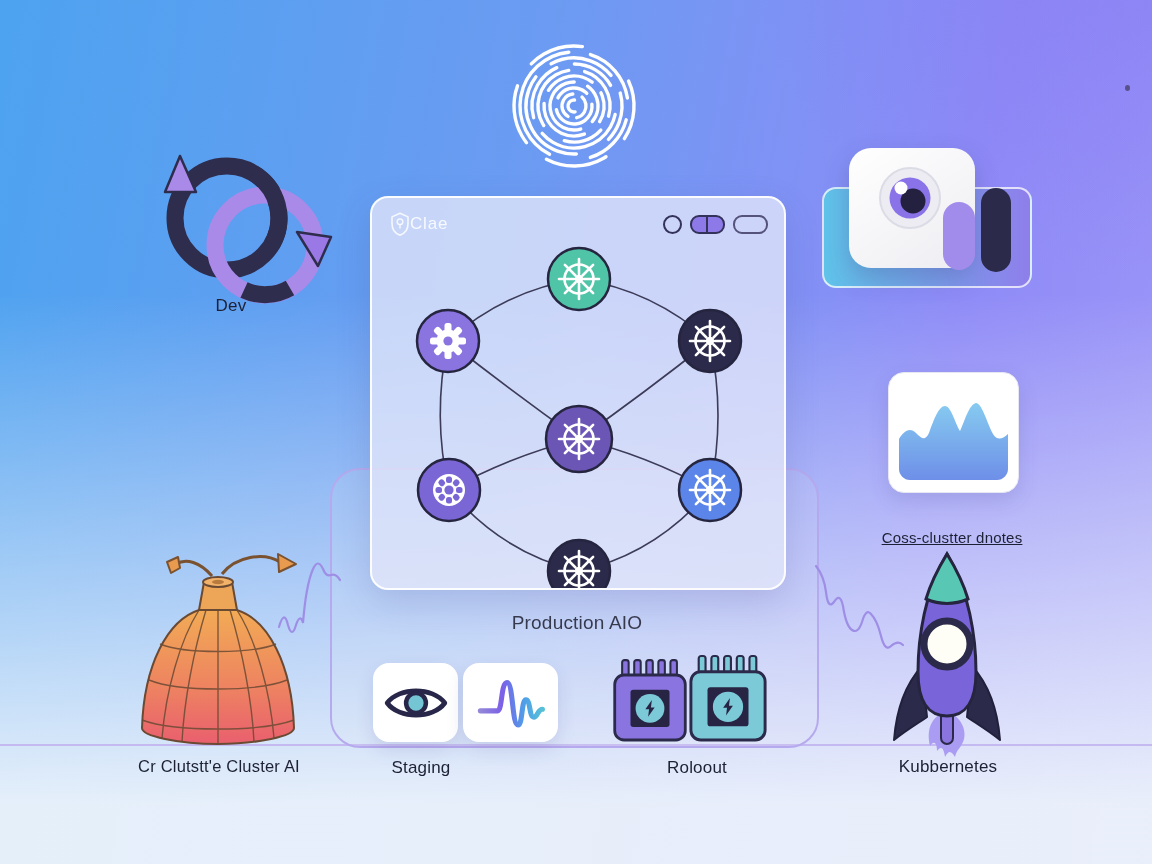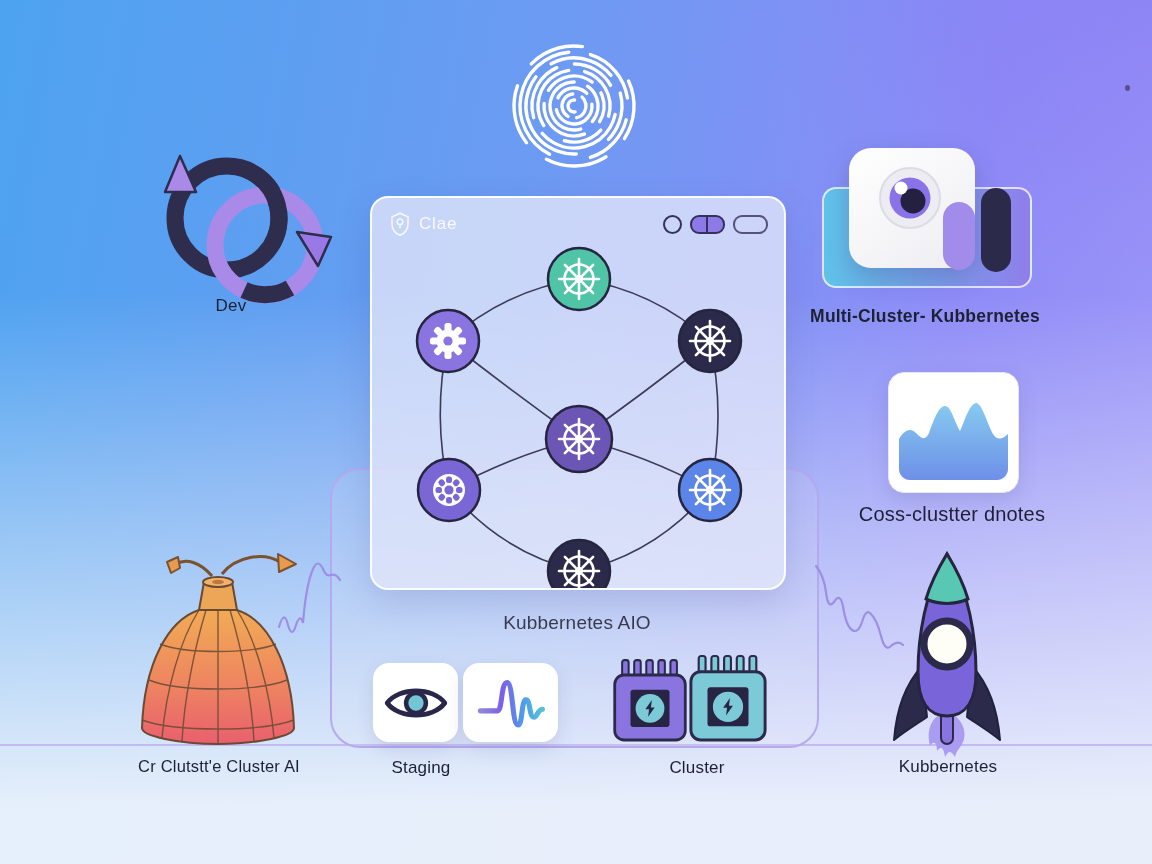--- a/index.html
+++ b/index.html
@@ -20,21 +20,21 @@
   .baseline{position:absolute;left:0;top:744px;width:1152px;height:2px;background:#c4baf1;z-index:1;}
   .flow-box{position:absolute;left:330px;top:468px;width:485px;height:276px;border:2px solid #b6aaee;border-radius:30px;z-index:1;background:rgba(235,238,250,0.12);}
   .connector-layer{position:absolute;left:0;top:0;width:1152px;height:864px;z-index:1;pointer-events:none;}
   
   .k8s-card{
     position:absolute;left:370px;top:196px;width:412px;height:390px;z-index:3;
     background:rgba(227,231,250,0.78);border:2px solid rgba(255,255,255,0.92);
     border-radius:18px;box-shadow:0 12px 34px rgba(70,70,150,0.18);
   }
   .card-header{position:absolute;left:18px;top:14px;right:16px;display:flex;align-items:center;justify-content:space-between;}
-  .brand{display:flex;align-items:center;gap:9px;color:rgba(250,251,255,0.95);font-size:17px;letter-spacing:.8px;}
+  .brand{display:flex;align-items:center;color:rgba(250,251,255,0.95);font-size:17px;letter-spacing:.8px;}
   .win-dots{display:flex;align-items:center;gap:8px;}
   .dot-circle{width:15px;height:15px;border:2px solid #33325a;border-radius:50%;}
   .dot-toggle{width:31px;height:15px;border:2px solid #33325a;border-radius:9px;background:#8d7ae8;position:relative;}
   .dot-toggle .divider{position:absolute;left:14px;top:0;width:2px;height:100%;background:#33325a;}
   .dot-pill{width:31px;height:15px;border:2px solid #55537c;border-radius:9px;}
   .net{position:absolute;left:0;top:0;width:412px;height:390px;}
   
   .mc-gradient{position:absolute;left:822px;top:187px;width:206px;height:97px;border-radius:14px;z-index:4;
     background:linear-gradient(90deg,#5fc3e9,#8f7eeb);border:2px solid rgba(255,255,255,0.75);}
   .mc-square{position:absolute;left:849px;top:148px;width:126px;height:120px;border-radius:22px;z-index:5;
@@ -186,50 +186,49 @@
       </div>
       <div class="win-dots">
         <span class="dot-circle"></span>
         <span class="dot-toggle">
             <span class="divider"></span>
           </span>
         <span class="dot-pill"></span>
       </div>
     </div>
   </div>
-  <div class="label" style="left:577px;top:612px;font-size:19px;">Kubbernetes AIO</div>
+  <div class="label" style="left:577px;top:612px;font-size:19px;">Production AIO</div>
 
   <div class="mc-gradient"></div>
   <div class="mc-square">
     <svg width="126" height="120" viewBox="0 0 126 120">
       <circle cx="61" cy="50" r="30" fill="#ececf2"></circle>
       <circle cx="61" cy="50" r="30" fill="none" stroke="#dcdce6" stroke-width="2"></circle>
       <circle cx="61" cy="50" r="20.5" fill="#8a72e8"></circle>
       <circle cx="64" cy="53" r="12.5" fill="#24203f"></circle>
       <circle cx="52" cy="40" r="6.5" fill="#ffffff"></circle>
     </svg>
   </div>
   <div class="pill-light"></div>
   <div class="pill-dark"></div>
-  <div class="label" style="left:925px;top:306px;font-weight:600;font-size:17.5px;">Multi-Cluster- Kubbernetes</div>
 
   <div class="chart-card">
     <svg width="129" height="119" viewBox="0 0 129 119">
       <defs>
         <linearGradient id="areagrad" x1="0" y1="0" x2="0" y2="1">
           <stop offset="0" stop-color="#86cbf0"></stop>
             <stop offset="1" stop-color="#6e8fe8"></stop>
         </linearGradient>
       </defs>
       <path d="M10,66 C16,56 22,55 27,60 C33,66 36,68 40,60 C45,46 50,33 56,33 C62,33 66,50 71,58
                C75,50 80,31 87,30 C93,30 98,50 104,61 C108,68 114,66 119,61
                L119,96 C119,102 114,107 108,107 L21,107 C15,107 10,102 10,96 Z" fill="url(#areagrad)"></path>
     </svg>
   </div>
-  <div class="label" style="left:952px;top:503px;font-size:20px;">Coss-clustter dnotes</div>
+  <div class="label" style="left:952px;top:529px;font-size:15px;text-decoration:underline;">Coss-clustter dnotes</div>
 
   <svg class="abs" style="left:872px;top:546px;z-index:4;" width="150" height="215" viewBox="0 0 150 215">
     <path d="M75,165 C60,170 54,182 58,200 C62,194 65,197 65,205 C69,199 72,202 73,211 C77,203 80,206 83,211
              C85,203 88,203 91,196 C95,188 92,172 75,165 Z" fill="#aa9cf2"></path>
     <path d="M50,120 C32,140 24,168 22,194 C36,183 48,176 55,171 Z" fill="#2b2a4a" stroke="#22213c" stroke-width="2" stroke-linejoin="round"></path>
     <path d="M100,120 C118,140 126,168 128,194 C114,183 102,176 95,171 Z" fill="#2b2a4a" stroke="#22213c" stroke-width="2" stroke-linejoin="round"></path>
     <rect x="69" y="142" width="12" height="56" rx="6" fill="#8a74e0" stroke="#2b2a4a" stroke-width="2"></rect>
     <path d="M75,8 C53,44 46,92 46,126 C46,156 57,170 75,170 C93,170 104,156 104,126 C104,92 97,44 75,8 Z" fill="#7a64d9" stroke="#26253f" stroke-width="3"></path>
     <path d="M75,8 C67,21 59,36 54,53 C68,59 82,59 96,53 C91,36 83,21 75,8 Z" fill="#58c7b3" stroke="#26253f" stroke-width="3"></path>
     <circle cx="75" cy="98" r="23" fill="#fffef6" stroke="#2b2a4a" stroke-width="7"></circle>
@@ -308,15 +307,15 @@
         <rect x="25" y="2" width="7" height="18" rx="2.5"></rect>
       <rect x="38" y="2" width="7" height="18" rx="2.5"></rect>
         <rect x="51" y="2" width="7" height="18" rx="2.5"></rect>
       <rect x="64" y="2" width="7" height="18" rx="2.5"></rect>
     </g>
     <rect x="4" y="18" width="76" height="70" rx="10" fill="#7cc9d8" stroke="#2b2a4a" stroke-width="3"></rect>
     <rect x="21" y="34" width="42" height="40" rx="3" fill="#272543"></rect>
     <circle cx="42" cy="54" r="15.5" fill="#7cc9d8"></circle>
     <path d="M44,45 L37,55 L41,55 L40,63 L47,53 L43,53 Z" fill="#272543"></path>
   </svg>
-  <div class="label" style="left:697px;top:758px;">Cluster</div>
+  <div class="label" style="left:697px;top:758px;">Roloout</div>
 
 </div>
 
 </body></html>

